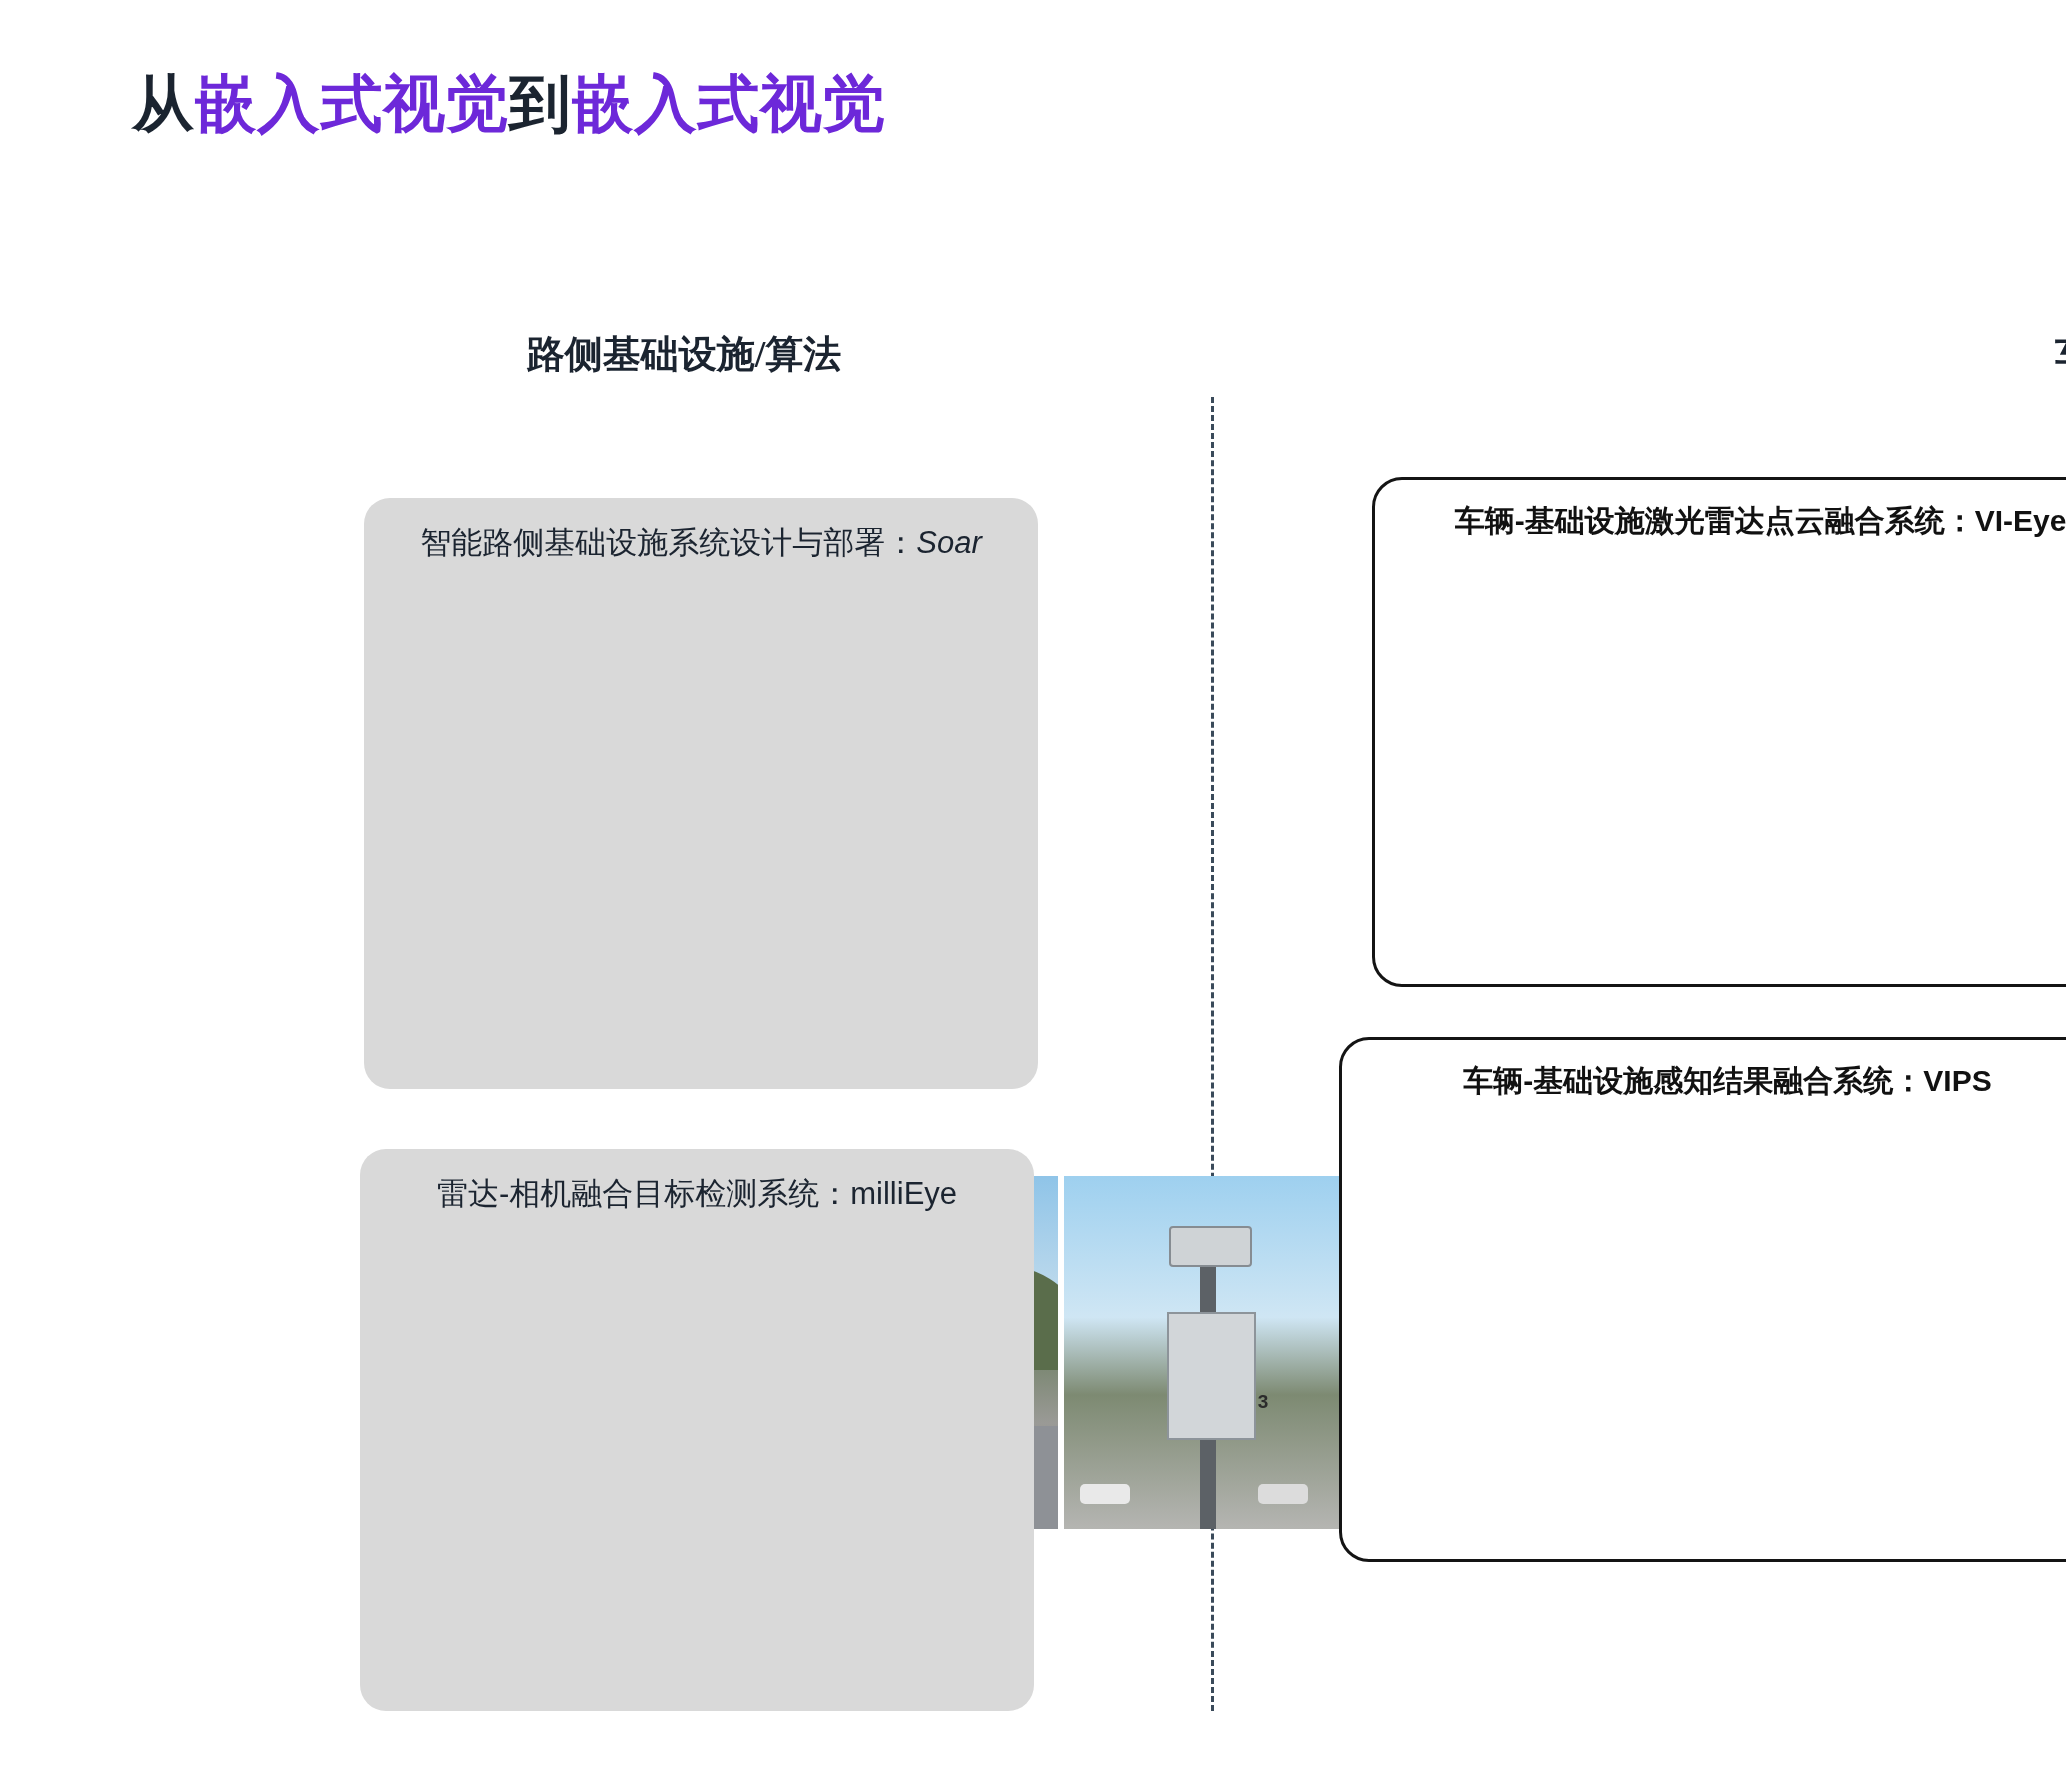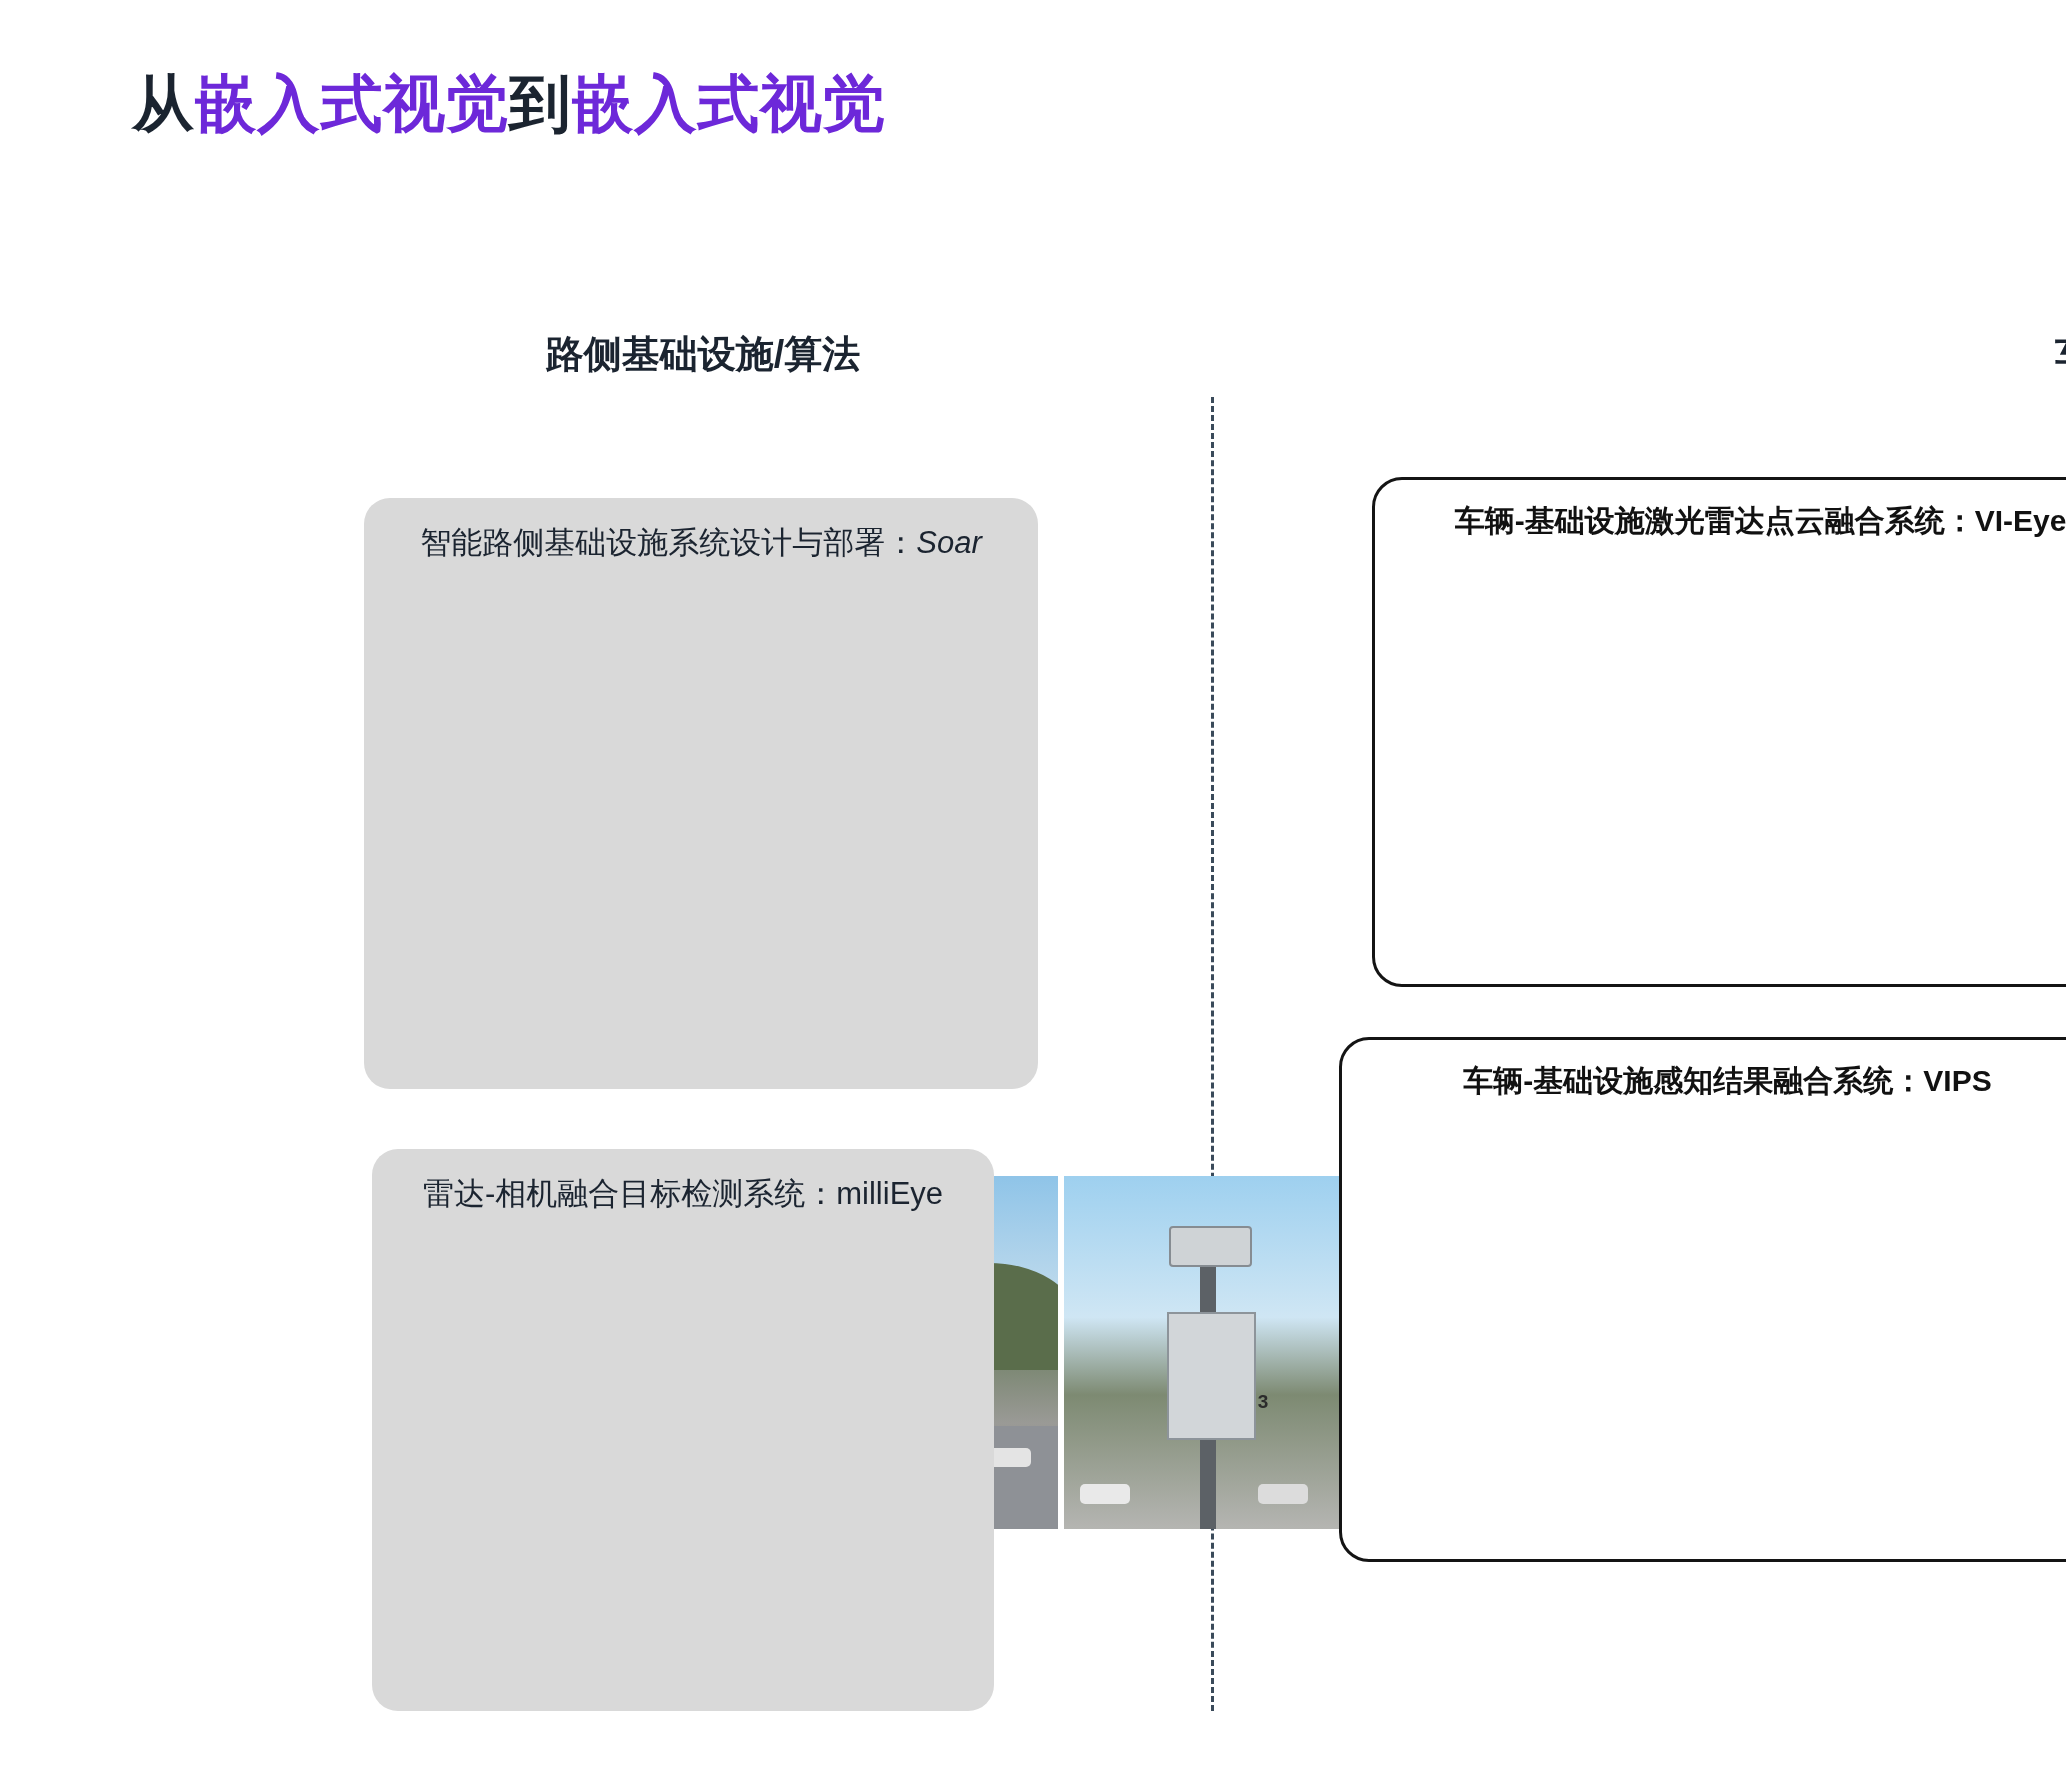--- a/index.html
+++ b/index.html
@@ -31,23 +31,24 @@
   
   .col-heading {
     position: absolute;
     font-size: 38px;
     font-weight: bold;
     color: #1b2430;
     text-align: center;
     line-height: 1.25;
   }
   #heading-left {
-    left: 352px;
+    left: 333px;
     top: 331px;
     width: 702px;
+    font-family: Liberation Serif, serif;
   }
   #heading-right {
     left: 1632px;
     top: 331px;
     width: 1074px;
   }
 
   
   #divider {
     position: absolute;
@@ -58,21 +59,21 @@
     border-left: 3.7px dashed #3a4a5a;
   }
 
   
   .grey-card {
     position: absolute;
     background: #d9d9d9;
     border-radius: 26px;
   }
   #card-soar   { left: 364px; top: 498px; width: 674px; height: 591px; }
-  #card-millieye { left: 372px; top: 1149px; width: 622px; height: 562px; text-decoration: underline; }
+  #card-millieye { left: 360px; top: 1149px; width: 674px; height: 562px; text-decoration: underline; }
 
   .grey-card .card-title {
     position: absolute;
     left: 25px;
     right: 25px;
     top: 25px;
     text-align: center;
     font-size: 31px;
     line-height: 1.3;
     color: #1b2430;

